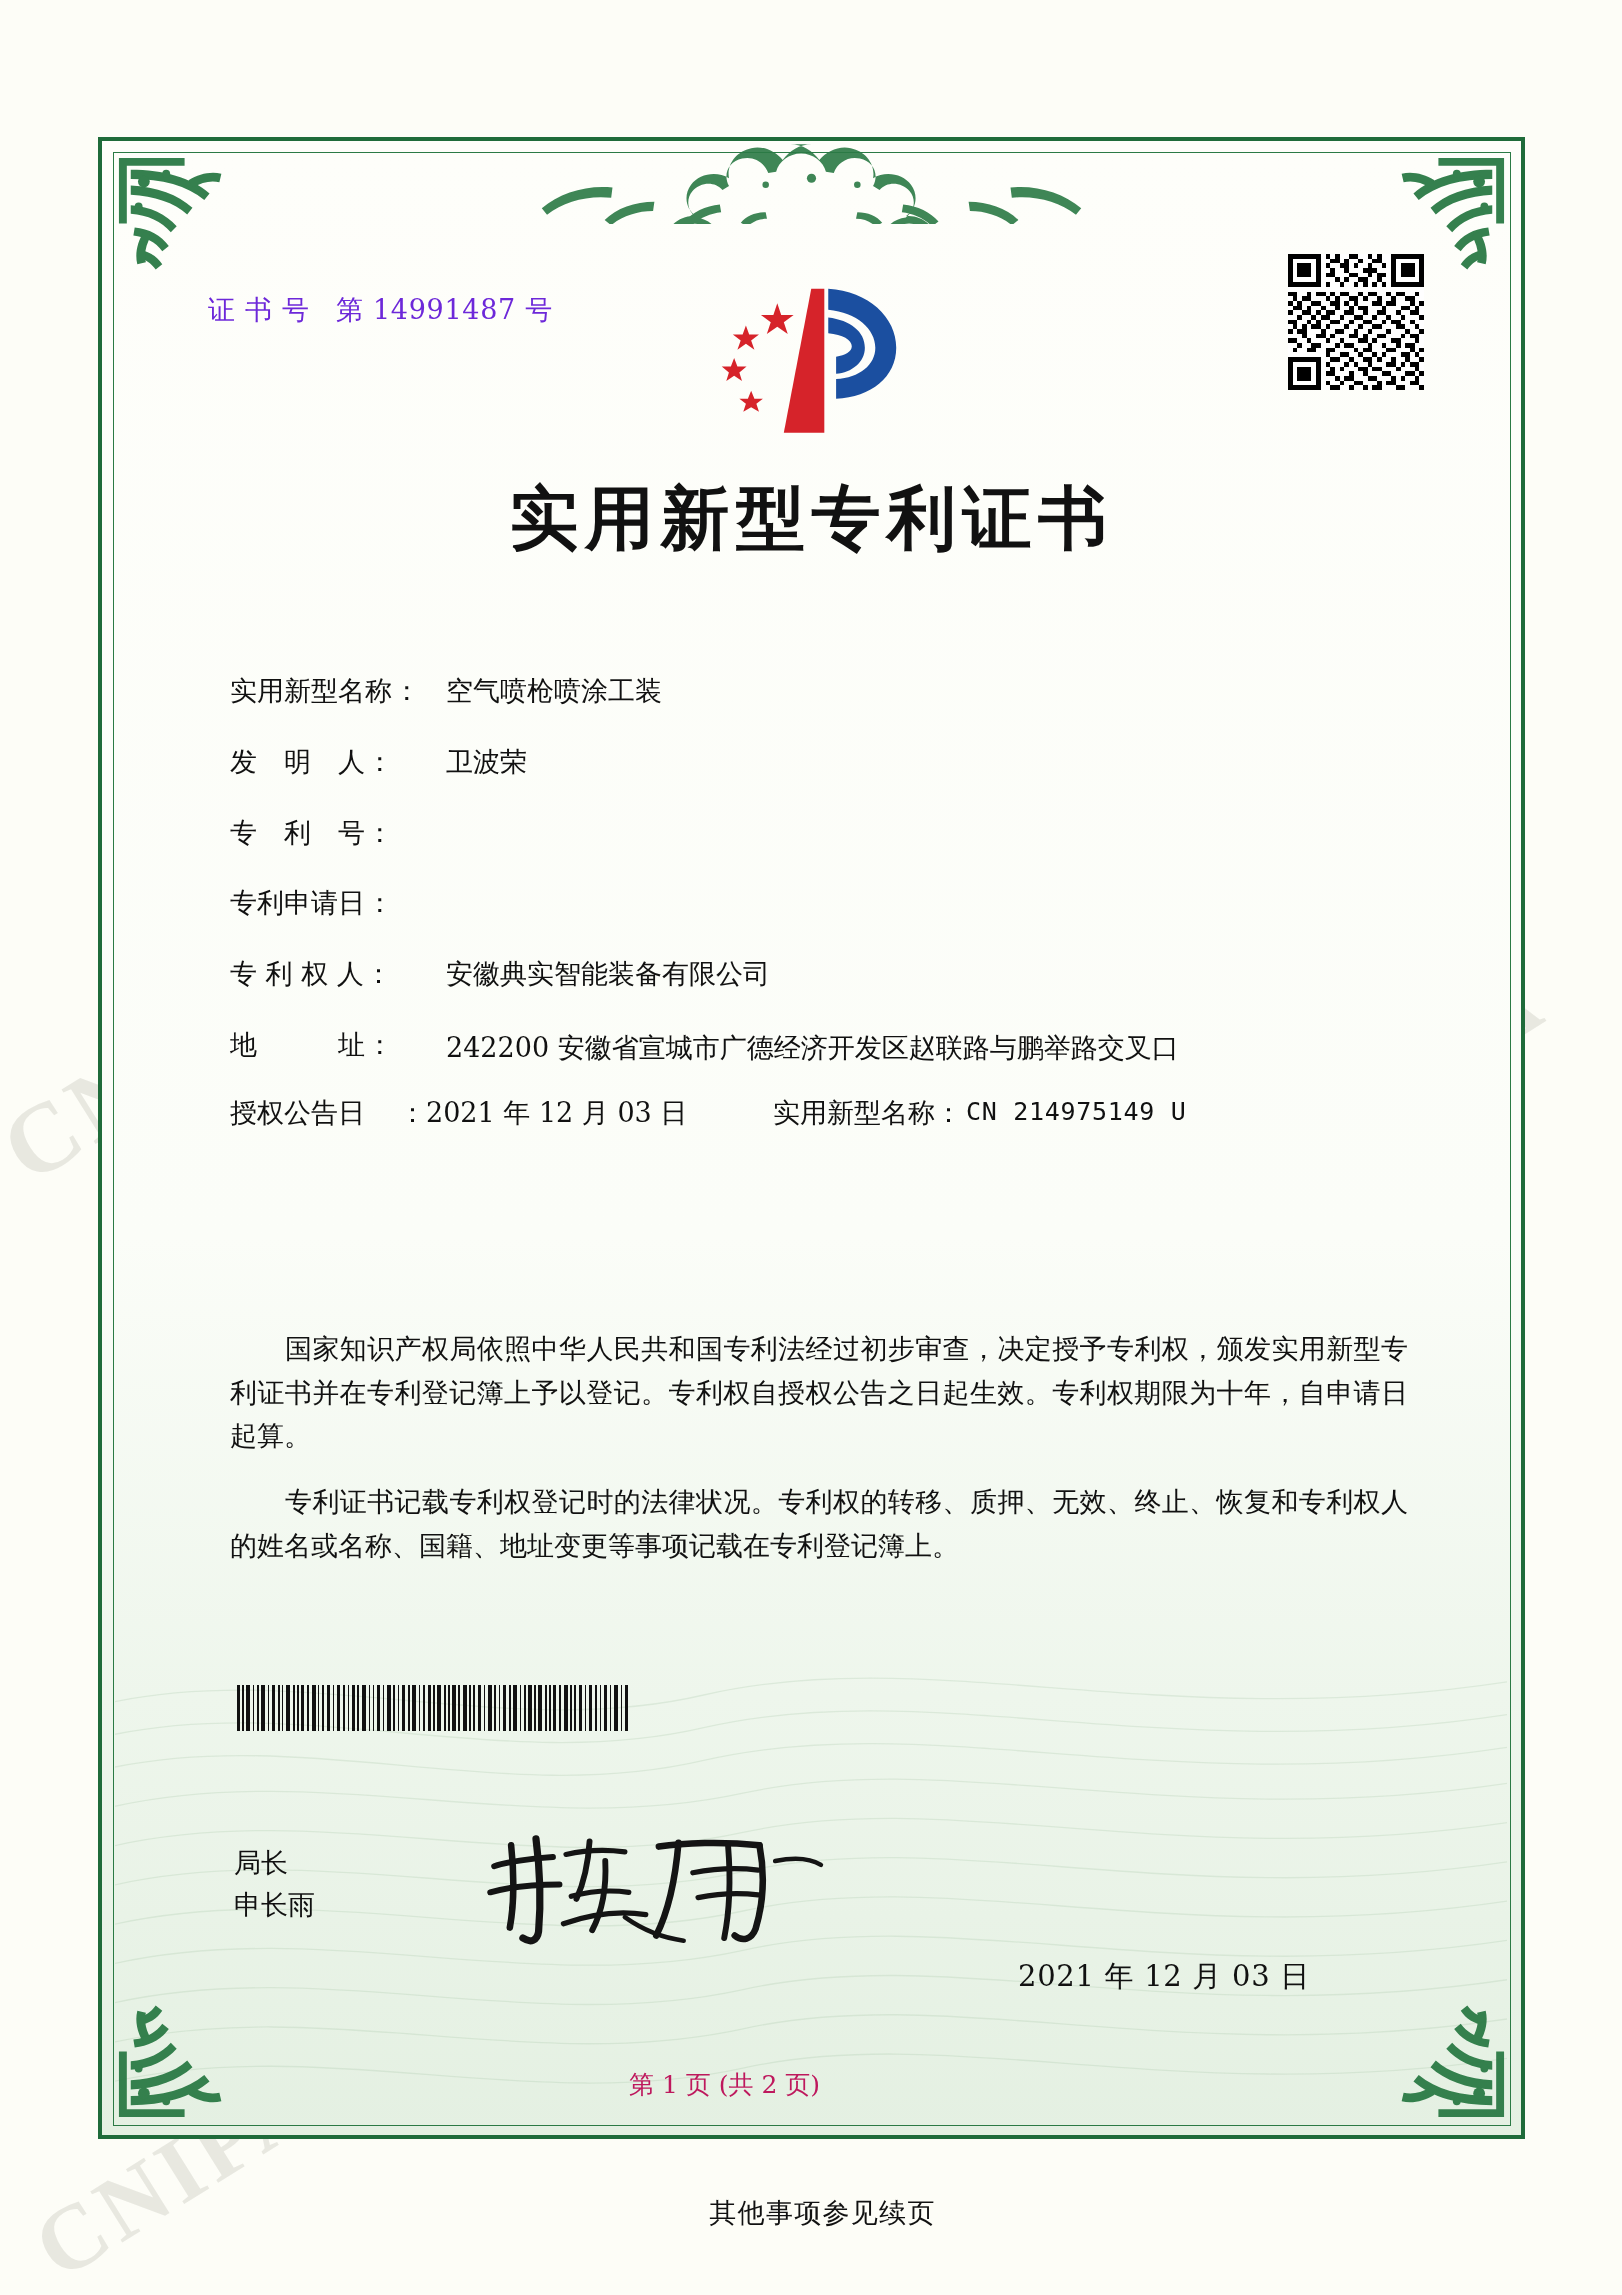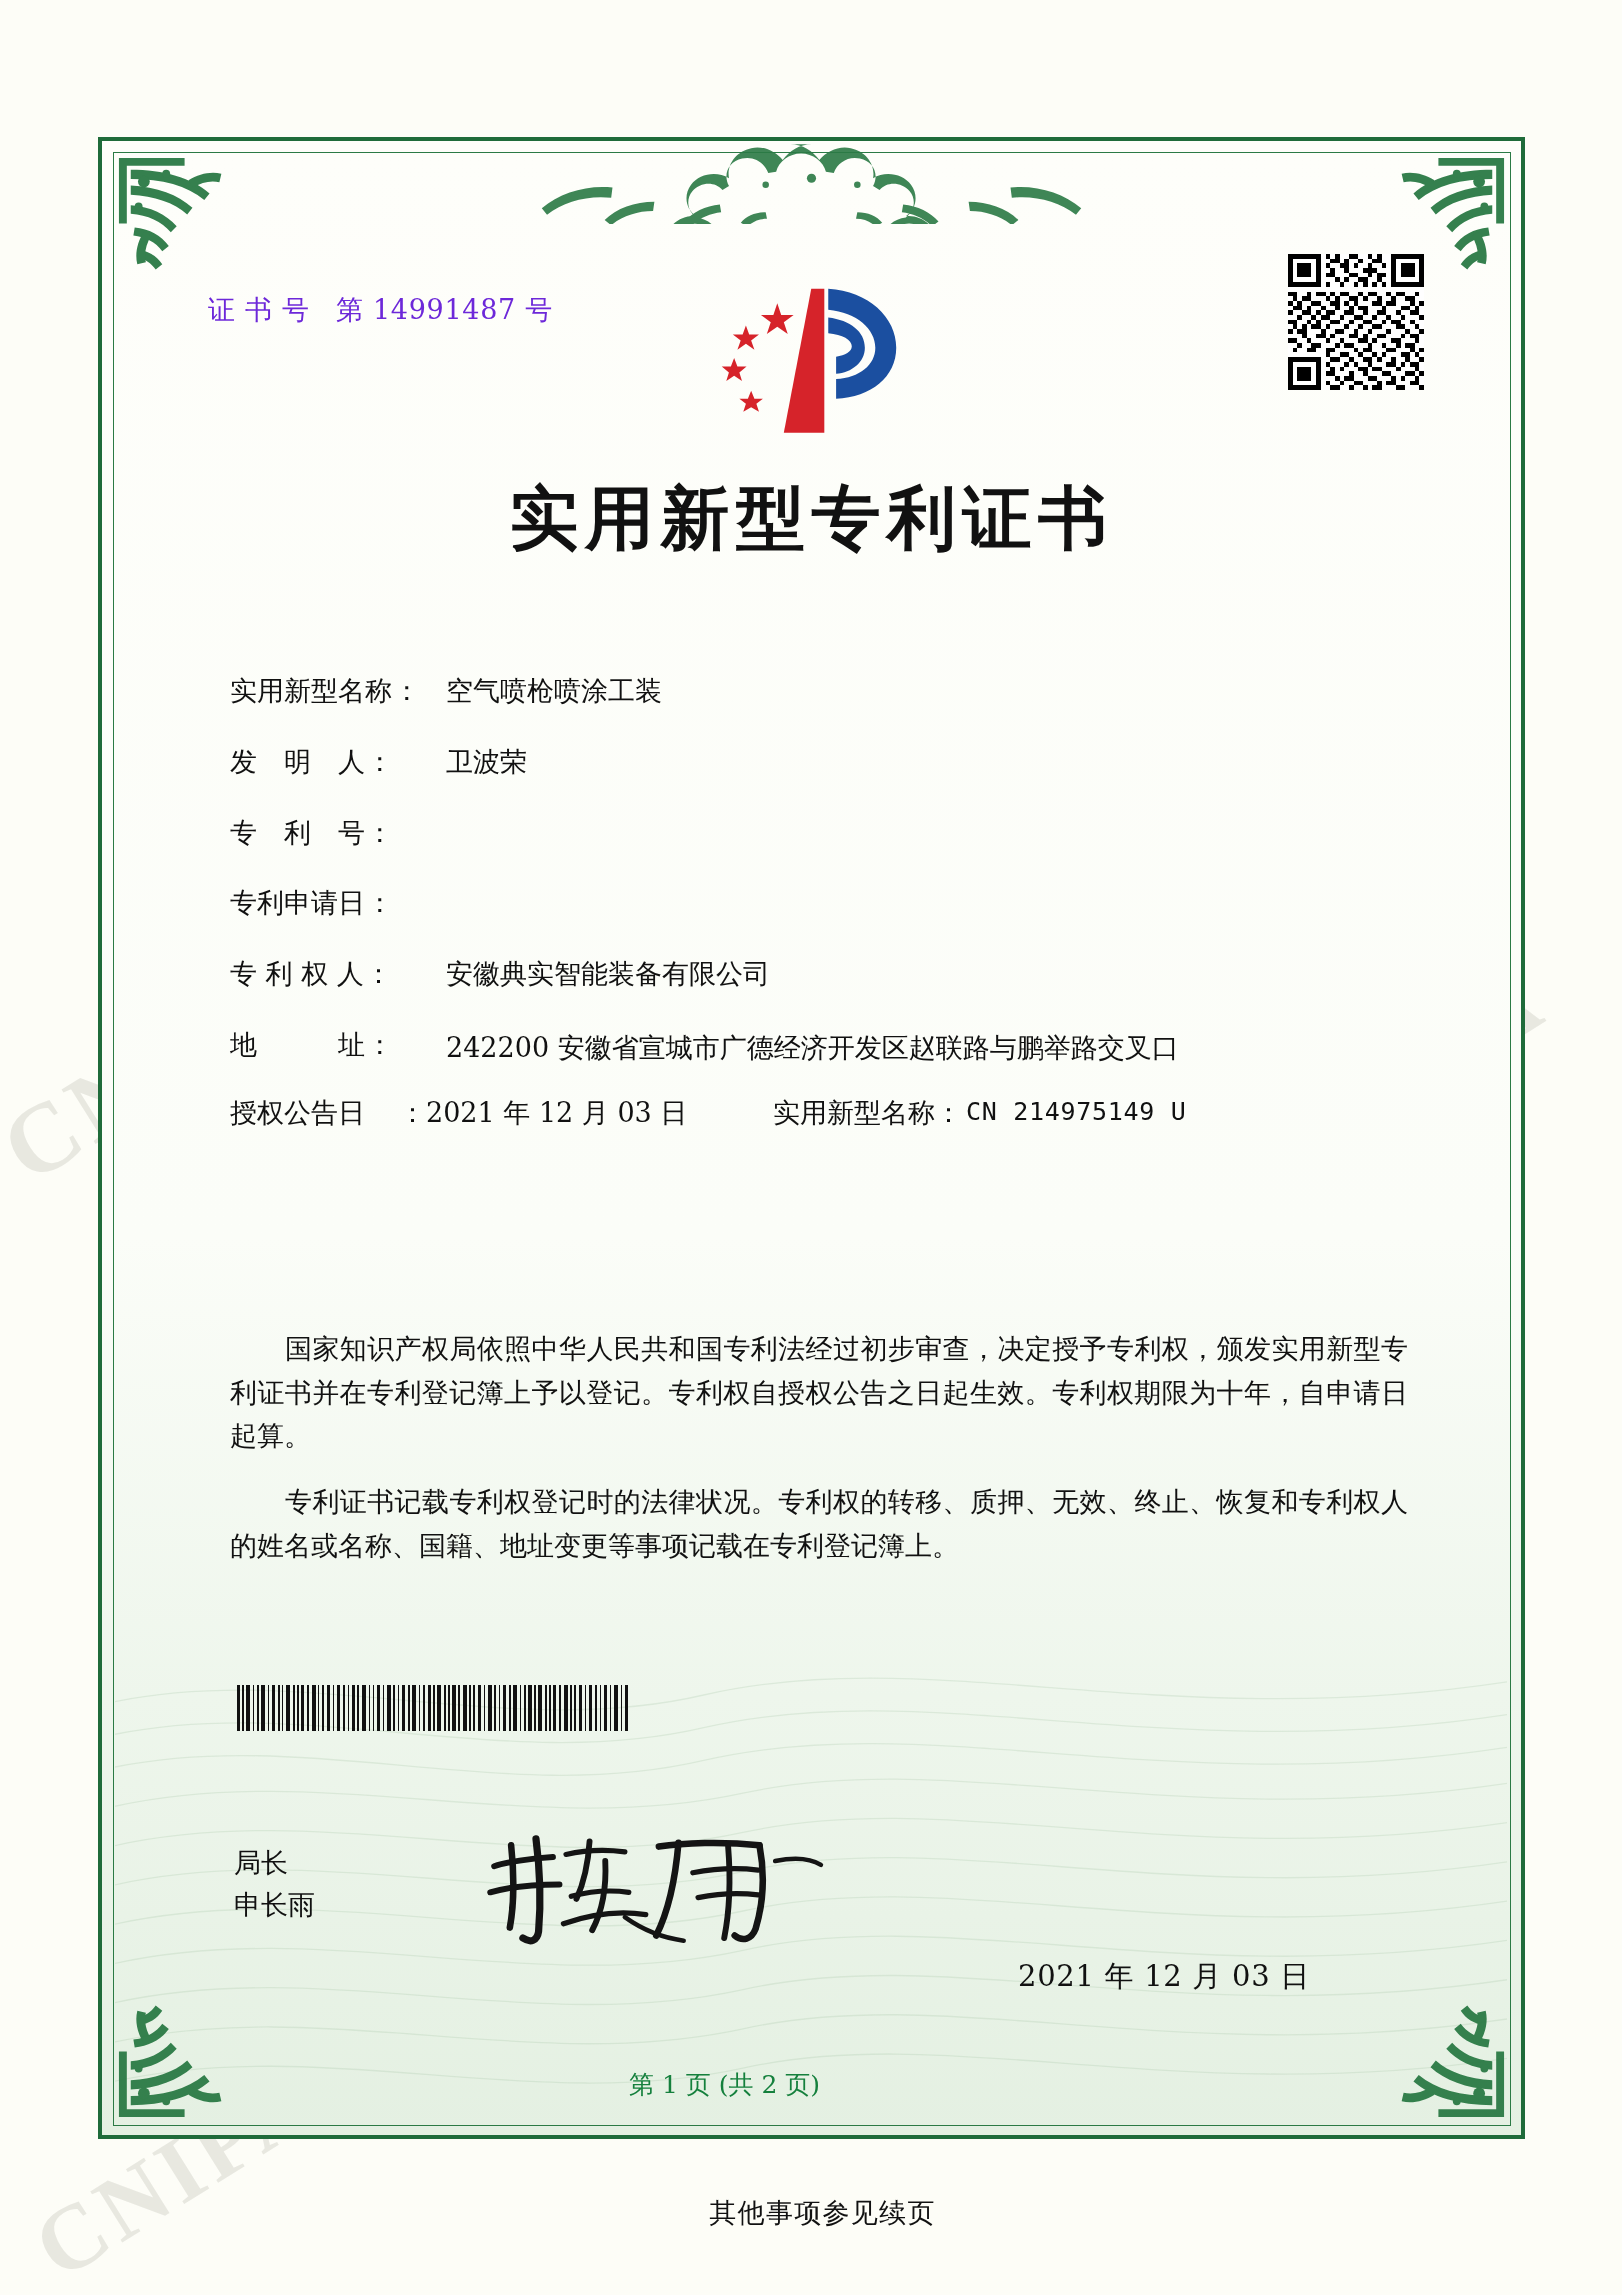--- a/index.html
+++ b/index.html
@@ -232,21 +232,21 @@
     letter-spacing: 0.7px;
   }
 
   .page-num {
     position: absolute;
     left: 0;
     top: 2068px;
     width: 1449px;
     text-align: center;
     font-size: 25px;
-    color: #15803d;
+    color: #be185d;
   }
   .footer-note {
     position: absolute;
     left: 11px;
     top: 2195px;
     width: 1623px;
     text-align: center;
     font-size: 27px;
     color: #111;
     letter-spacing: 1.3px;

